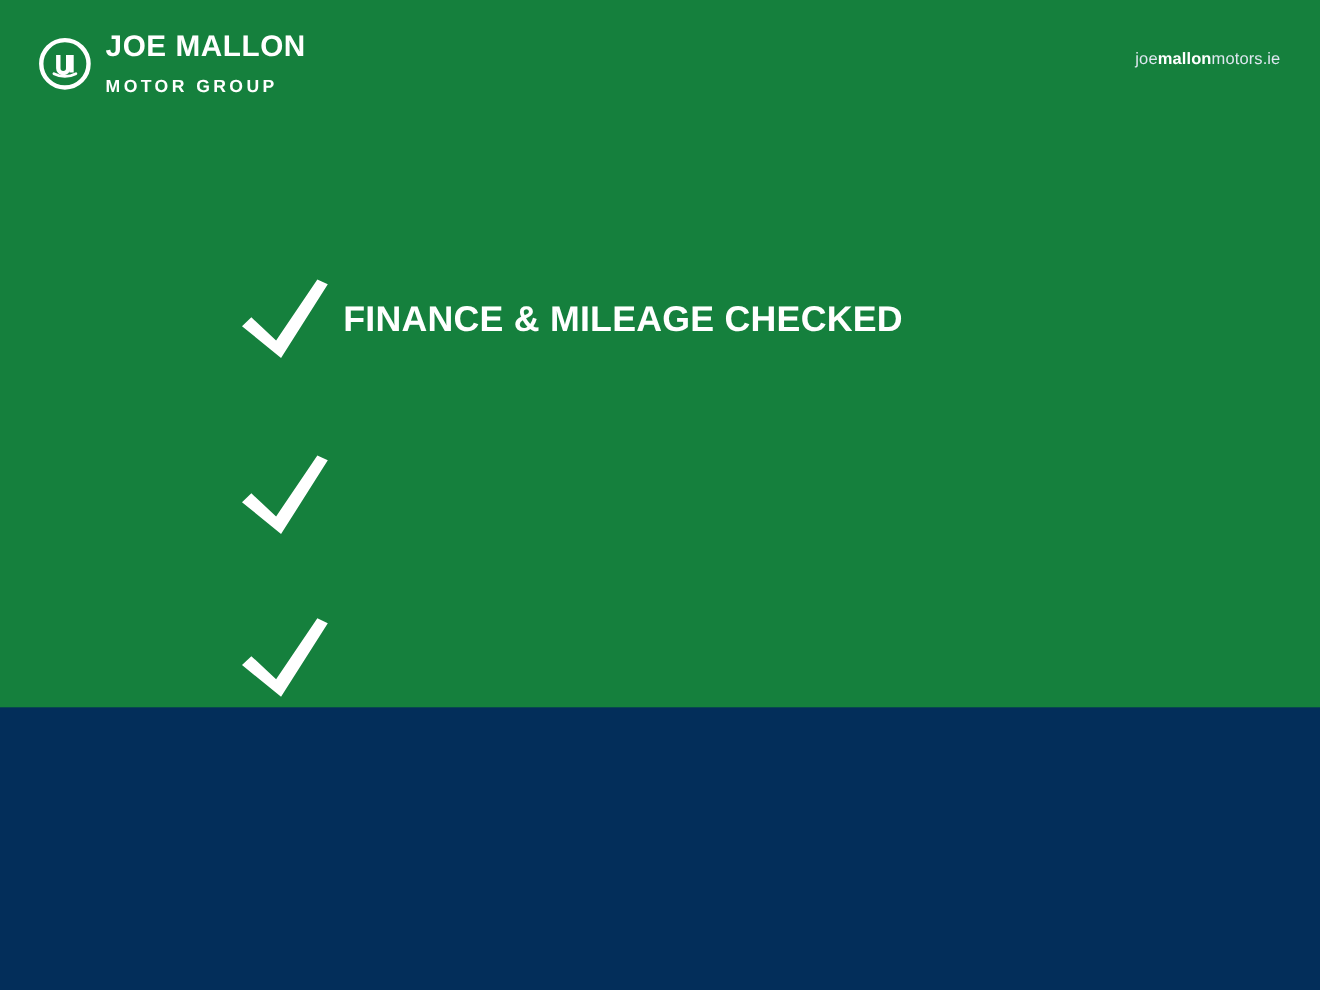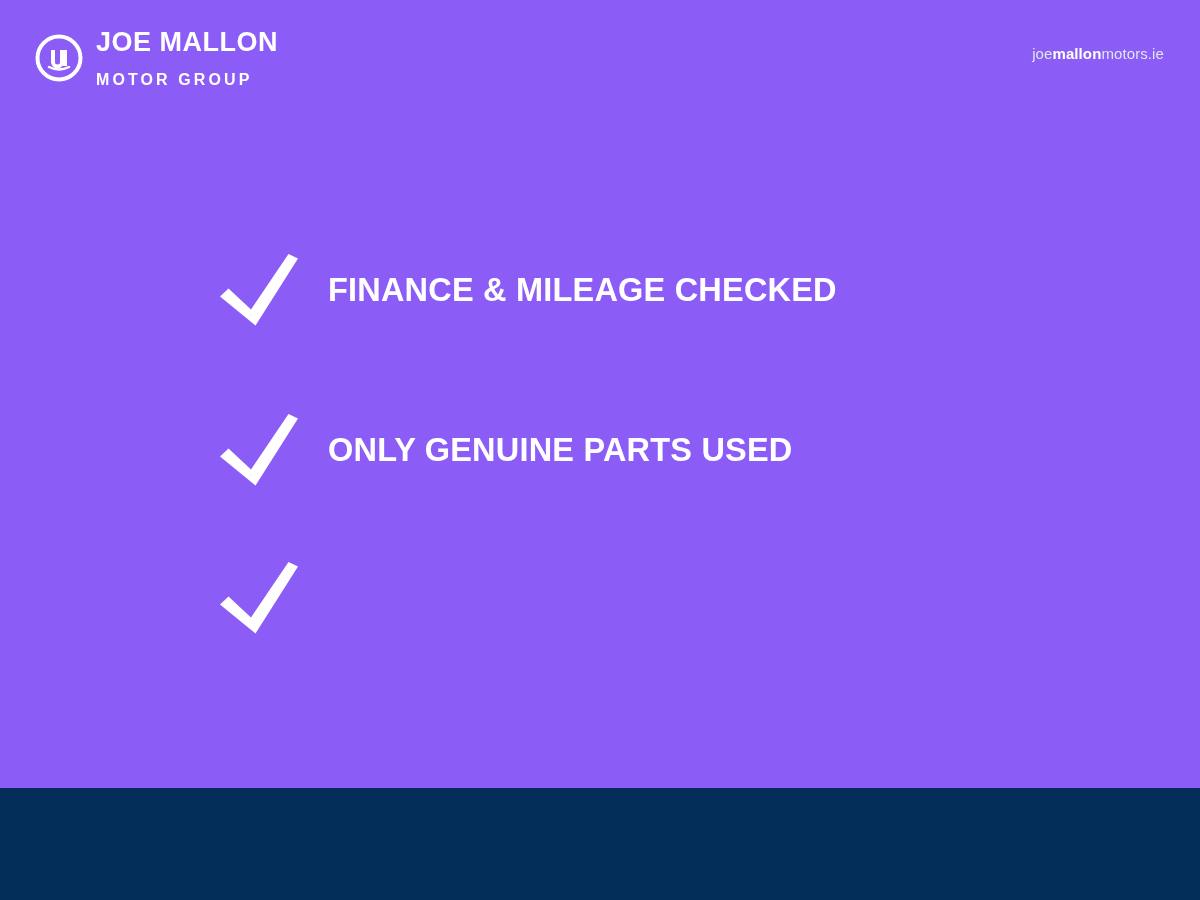--- a/index.html
+++ b/index.html
@@ -9,22 +9,22 @@
   body {
     width: 1200px;
     height: 900px;
     overflow: hidden;
     font-family: "Liberation Sans", sans-serif;
     background: #032e5a;
   }
   .stage {
     position: relative;
     width: 1200px;
-    height: 788px;
-    background: #8b5cf6;
+    height: 643px;
+    background: #15803d;
   }
 
   
   .brand-lockup {
     position: absolute;
     left: 34px;
     top: 28px;
     display: flex;
     align-items: center;
     gap: 12px;
@@ -95,21 +95,21 @@
     flex: 0 0 82px;
     display: block;
   }
   .bullet-text {
     color: #ffffff;
     font-weight: bold;
     font-size: 32.5px;
     line-height: 45px;
     letter-spacing: 0.2px;
     white-space: pre-line;
-    margin-left: 28px;
+    margin-left: 12px;
   }
 </style>
 </head>
 <body>
 
 <div class="stage">
 
   <div class="brand-lockup">
     <svg class="brand-mark" viewBox="0 0 100 100" aria-hidden="true">
       <circle cx="50" cy="50" r="43" fill="none" stroke="#ffffff" stroke-width="8"></circle>
@@ -133,21 +133,20 @@
       <svg class="check-icon" viewBox="0 0 82 76" aria-hidden="true">
         <path d="M2 44.5 L10.5 36.5 L33 57.5 L70.5 2 L80 6.5 L37.5 73.5 Z" fill="#ffffff"></path>
       </svg>
       <div class="bullet-text">FINANCE &amp; MILEAGE CHECKED</div>
     </div>
 
     <div class="bullet bullet-2">
       <svg class="check-icon" viewBox="0 0 82 76" aria-hidden="true">
         <path d="M2 44.5 L10.5 36.5 L33 57.5 L70.5 2 L80 6.5 L37.5 73.5 Z" fill="#ffffff"></path>
       </svg>
-      <div class="bullet-text">ONLY GENUINE PARTS USED</div>
     </div>
 
     <div class="bullet bullet-3">
       <svg class="check-icon" viewBox="0 0 82 76" aria-hidden="true">
         <path d="M2 44.5 L10.5 36.5 L33 57.5 L70.5 2 L80 6.5 L37.5 73.5 Z" fill="#ffffff"></path>
       </svg>
     </div>
 
   </div>
 </div>

